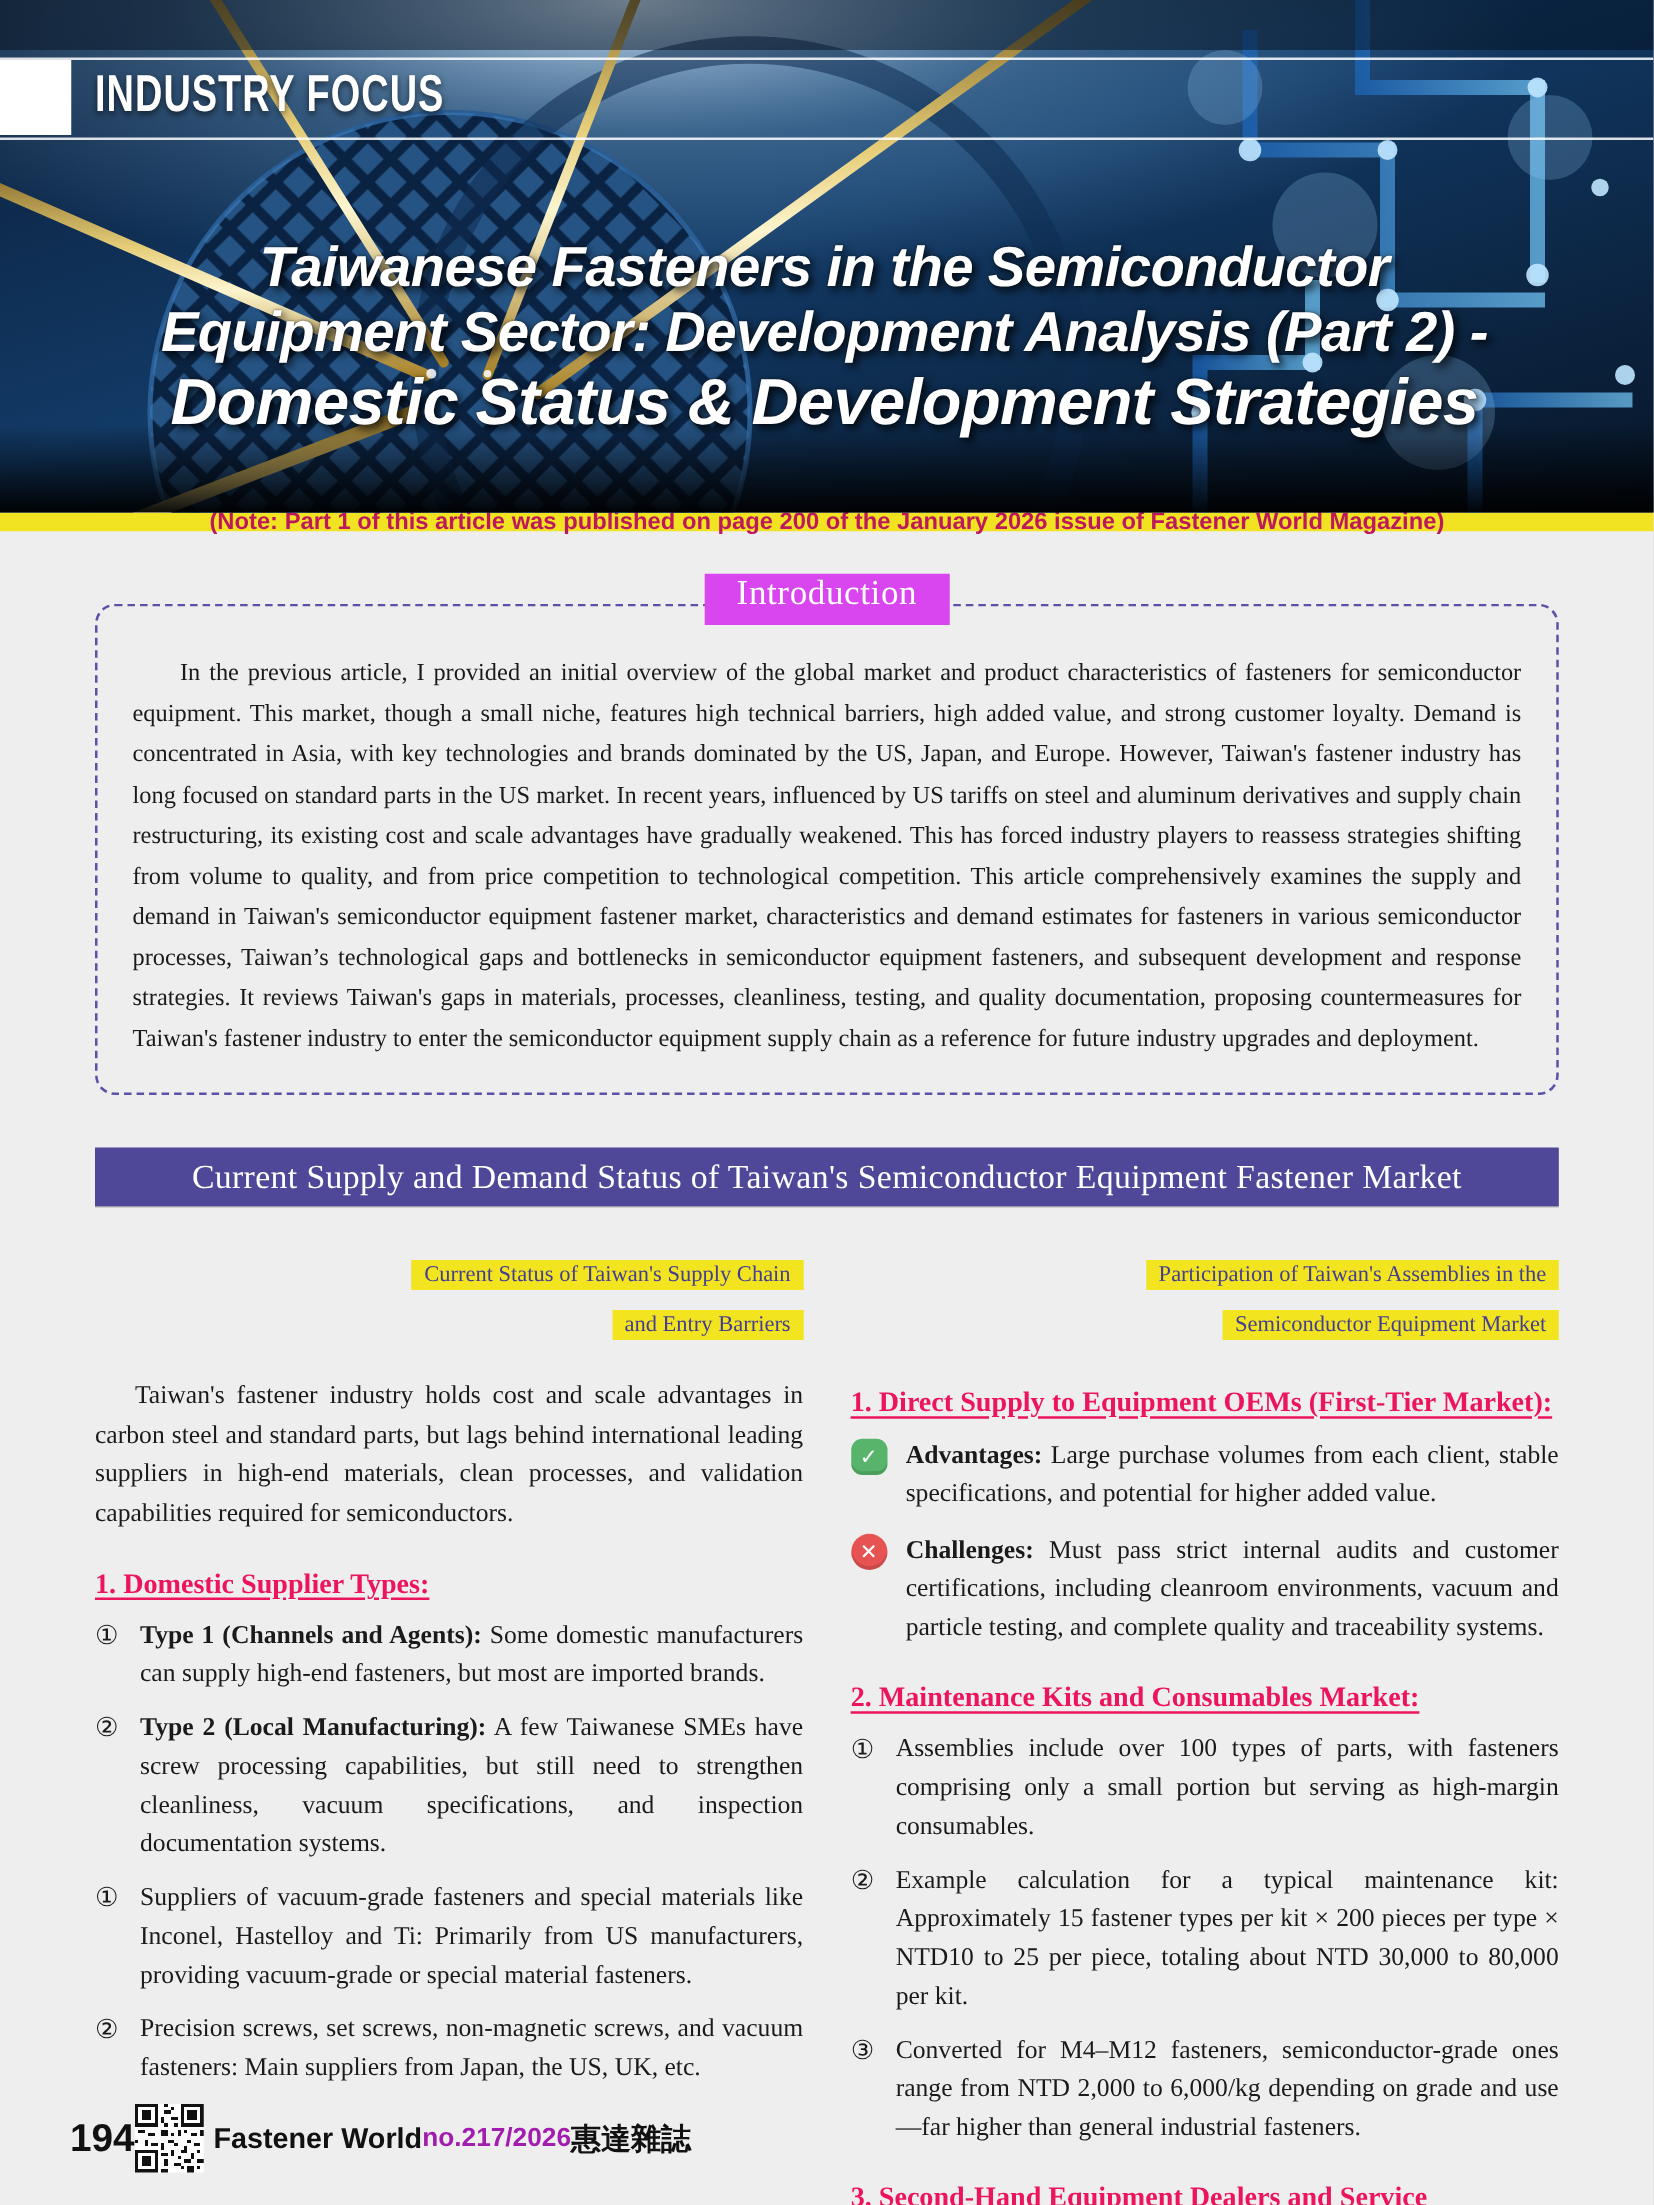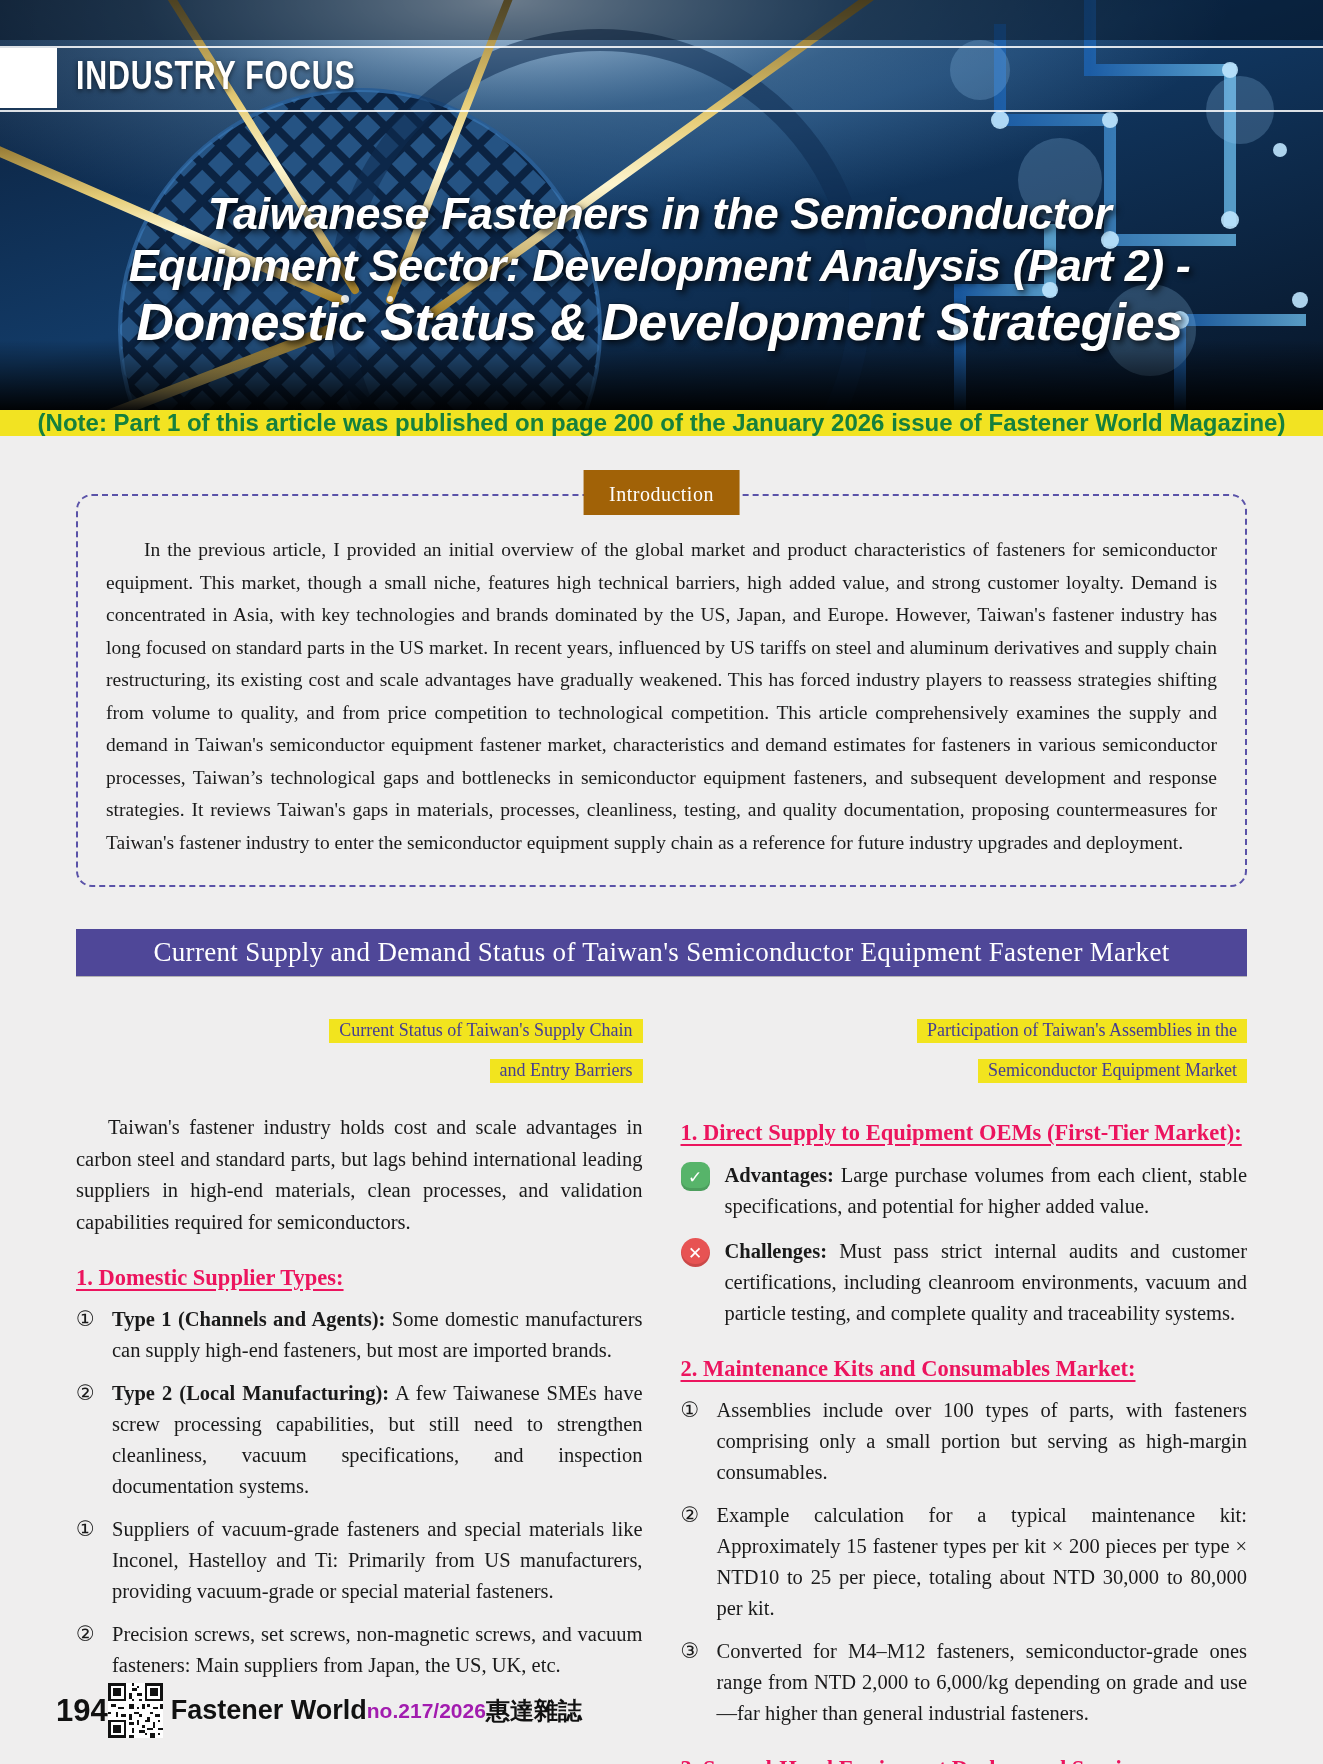--- a/index.html
+++ b/index.html
@@ -25,29 +25,29 @@
   .hero-title{
     position:absolute;left:0;right:4px;top:188px;text-align:center;
     font-family:"Liberation Sans", sans-serif;font-style:italic;font-weight:800;
     color:#ffffff;line-height:1.16;letter-spacing:-.5px;
     text-shadow:3px 3px 7px rgba(0,0,0,.85),0 0 2px rgba(0,0,0,.6);
   }
   .hero-title .t1,.hero-title .t2{font-size:45px;display:block;}
   .hero-title .t3{font-size:52px;display:block;}
   
   .note-bar{
-    width:100%;height:26px;background:#f2e322;display:flex;align-items:center;justify-content:center;
-    font-family:"Liberation Sans", sans-serif;font-weight:700;font-size:24px;color:#15803d;
+    width:100%;height:15px;background:#f2e322;display:flex;align-items:center;justify-content:center;
+    font-family:"Liberation Sans", sans-serif;font-weight:700;font-size:19px;color:#be185d;
   }
   
   .intro-wrap{position:relative;margin:34px 76px 0;padding-top:24px;}
   .intro-badge{
     position:absolute;top:0;left:50%;transform:translateX(-50%);z-index:2;
-    background:#a16207;color:#ffffff;padding:13px 26px 9px;
-    font-size:20px;letter-spacing:.5px;
+    background:#d946ef;color:#ffffff;padding:0 26px 9px;
+    font-size:28px;letter-spacing:.5px;
   }
   .intro-box{
     border:2px dashed #5a52a8;border-radius:16px;background:transparent;
     padding:38px 28px 26px;
   }
   .intro-box p{
     margin:0;font-size:19.5px;line-height:32.5px;text-align:justify;text-indent:38px;
   }
   
   .section-bar{
@@ -78,21 +78,21 @@
     width:29px;height:29px;display:flex;align-items:center;justify-content:center;
     color:#ffffff;font-family:"DejaVu Sans", sans-serif;font-weight:bold;font-size:17px;
   }
   .badge-ic.check{background:#57b46a;border-radius:9px;box-shadow:inset 0 -3px 0 rgba(0,0,0,.12);}
   .badge-ic.cross{background:#e75353;border-radius:50%;box-shadow:inset 0 -3px 0 rgba(0,0,0,.12);}
   .icon-item .txt{flex:1;font-size:20.5px;line-height:31px;text-align:justify;}
   
   .footer{position:absolute;left:56px;bottom:26px;display:flex;align-items:center;gap:0;}
   .page-num{font-family:"Liberation Sans", sans-serif;font-weight:800;font-size:31px;color:#111;}
   .qr{width:55px;height:55px;display:block;}
-  .brand{font-family:"Liberation Sans", sans-serif;font-weight:800;font-size:27px;color:#111;margin-left:8px;}
+  .brand{font-family:"Liberation Sans", sans-serif;font-weight:800;font-size:23px;color:#111;margin-left:8px;}
   .issue{font-family:"Liberation Sans", sans-serif;font-weight:800;font-size:21px;color:#a21caf;}
   .cjk{font-family:"Liberation Sans", sans-serif;font-weight:700;font-size:24px;color:#111;}
 </style>
 </head>
 <body>
 
 <div class="page">
 
   <div class="hero">
     <svg viewBox="0 0 1323 410" preserveAspectRatio="xMidYMid slice">

